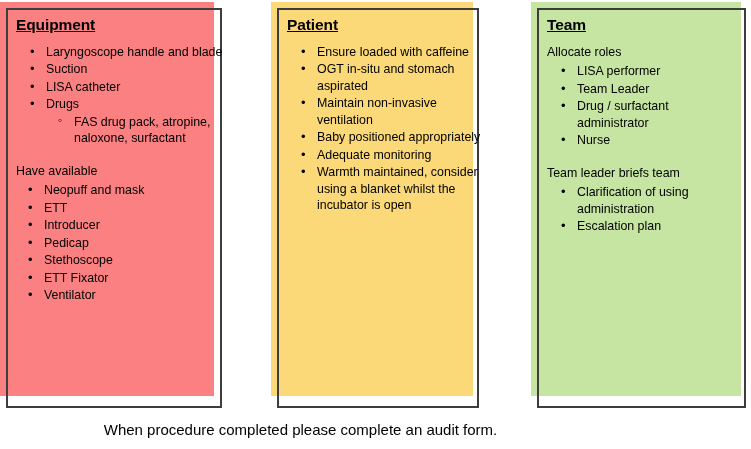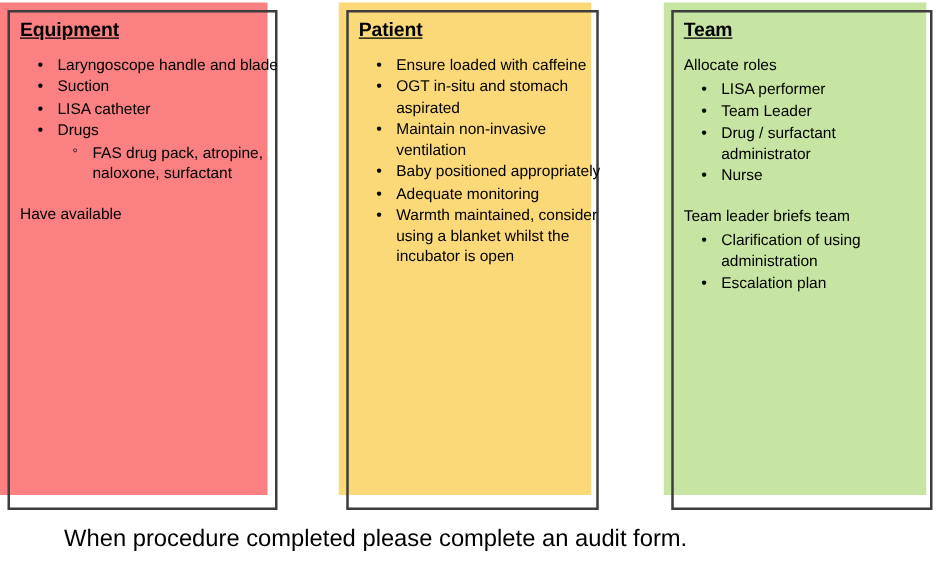--- a/index.html
+++ b/index.html
@@ -107,21 +107,21 @@
     line-height: 1.33;
   }
 
   .footer-note {
     position: absolute;
     z-index: 3;
     left: 0;
     top: 421px;
     width: 601px;
     text-align: center;
-    font-size: 19px;
+    font-size: 15px;
     line-height: 1.2;
   }
 </style>
 </head>
 <body style="background: rgb(255, 255, 255); color: rgb(0, 0, 0);">
 
 <div class="fill fill-equipment" style="background: rgb(250, 128, 130);"></div>
 <div class="fill fill-patient" style="background: rgb(252, 217, 120);"></div>
 <div class="fill fill-team" style="background: rgb(198, 229, 162);"></div>
 
@@ -134,20 +134,29 @@
     <ul class="bullets">
       <li>Laryngoscope handle and blade</li>
       <li>Suction</li>
       <li>LISA catheter</li>
       <li>Drugs</li>
     </ul>
     <ul class="subbullets">
       <li>FAS drug pack, atropine, naloxone, surfactant</li>
     </ul>
     <div class="sub-label spaced-top">Have available</div>
+    <ul class="bullets narrow-indent">
+      <li>Neopuff and mask</li>
+      <li>ETT</li>
+      <li>Introducer</li>
+      <li>Pedicap</li>
+      <li>Stethoscope</li>
+      <li>ETT Fixator</li>
+      <li>Ventilator</li>
+    </ul>
   </div>
 <div class="panel panel-patient" id="panel-patient">
     <div class="panel-title">Patient</div>
     <ul class="bullets">
       <li>Ensure loaded with caffeine</li>
       <li>OGT in-situ and stomach aspirated</li>
       <li>Maintain non-invasive ventilation</li>
       <li>Baby positioned appropriately</li>
       <li>Adequate monitoring</li>
       <li>Warmth maintained, consider using a blanket whilst the incubator is open</li>

